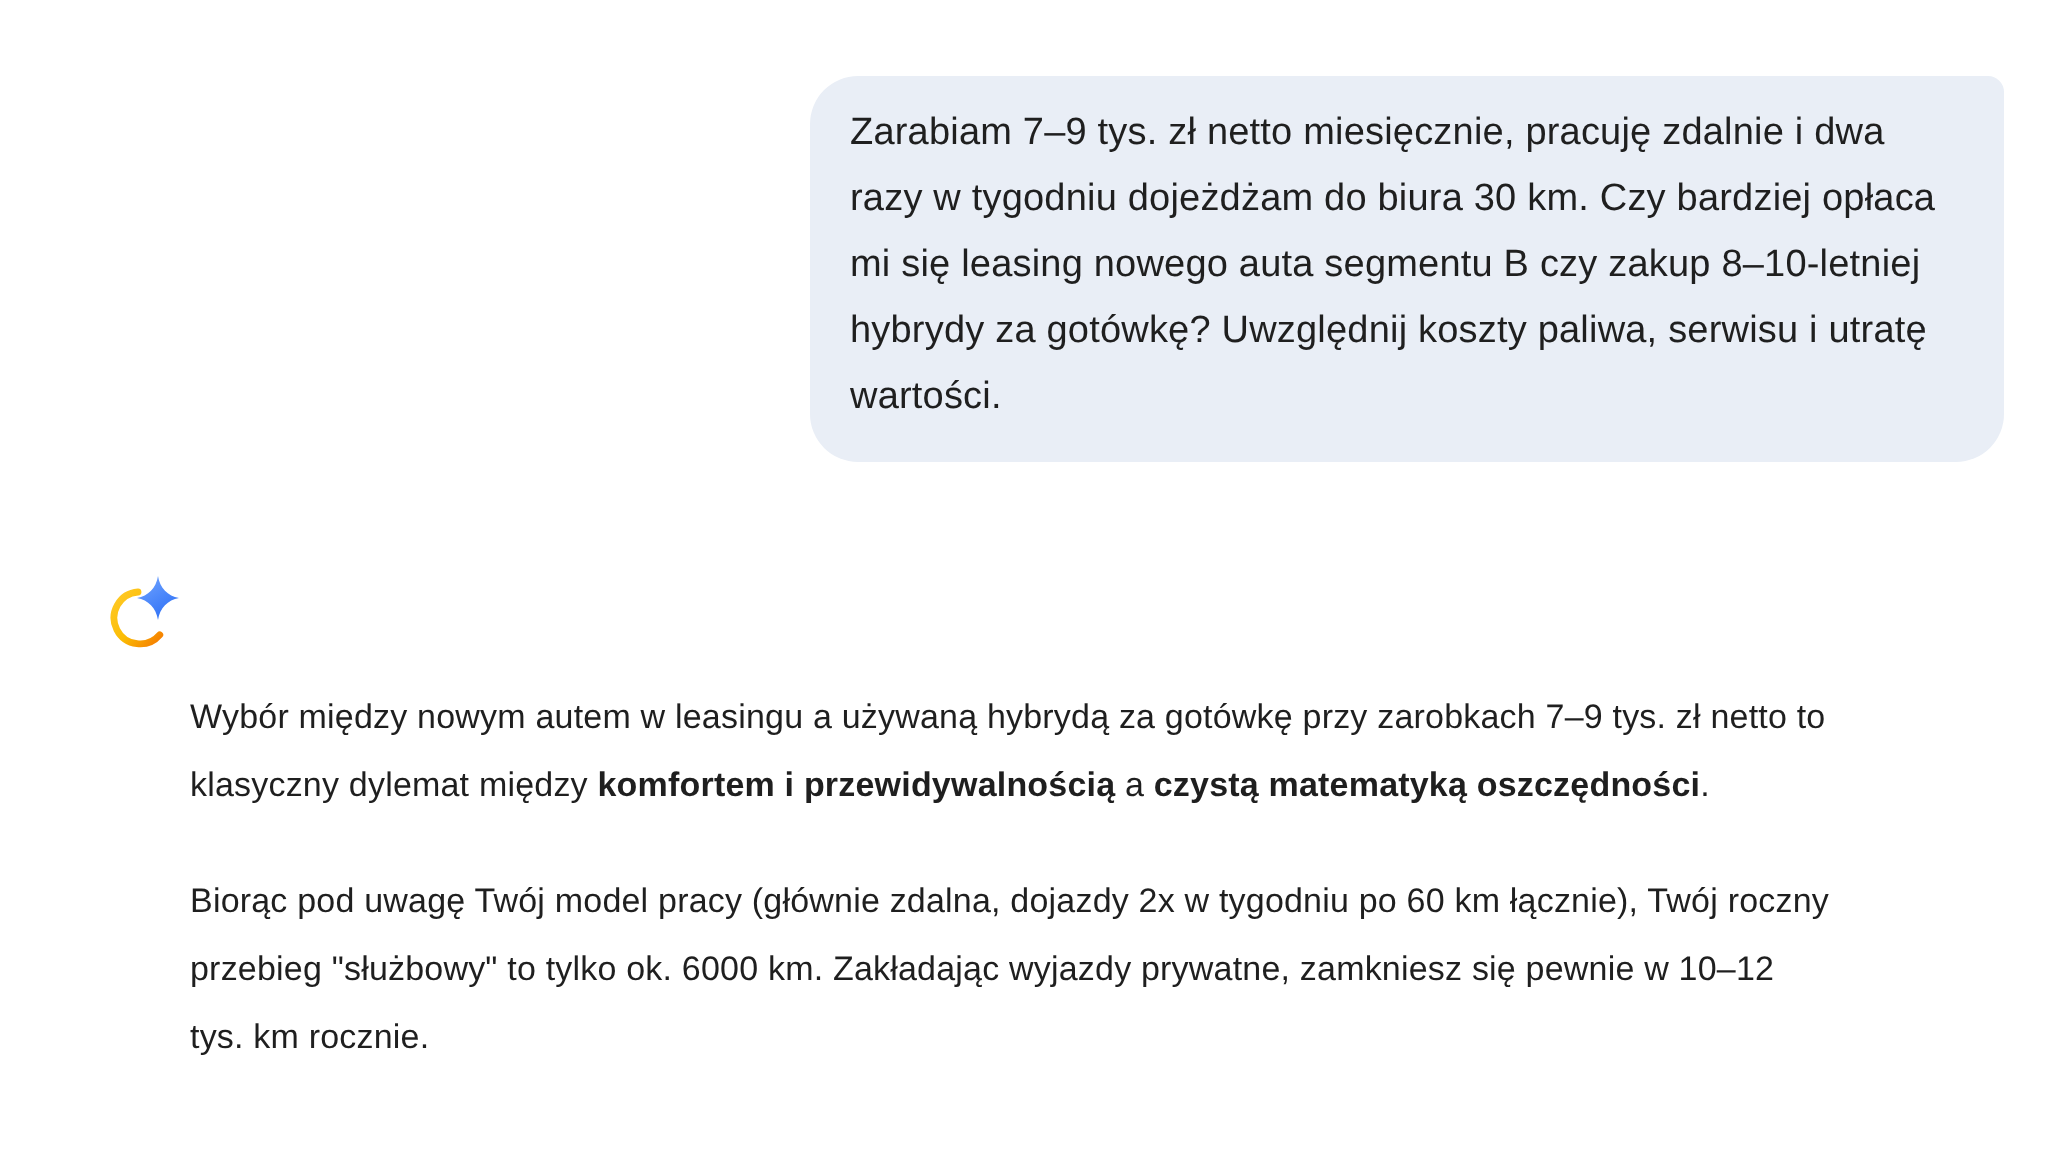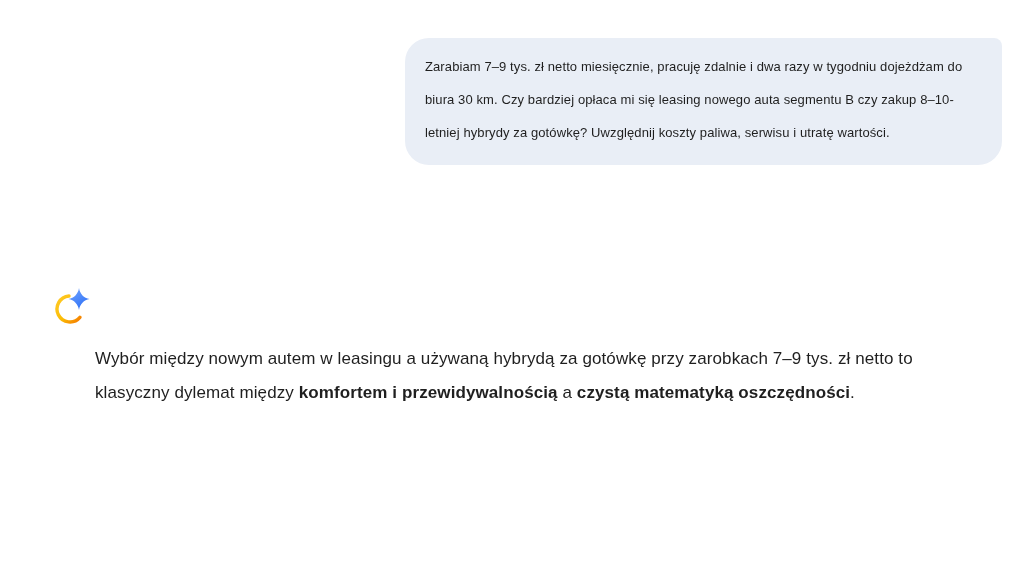--- a/index.html
+++ b/index.html
@@ -19,21 +19,21 @@
     position: absolute;
     left: 405px;
     top: 38px;
     width: 597px;
     background: #e9eef6;
     border-radius: 24px 8px 24px 24px;
     padding: 12px 20px 16px 20px;
   }
   .user-bubble p {
     margin: 0;
-    font-size: 13px;
+    font-size: 19px;
     line-height: 33px;
     letter-spacing: 0.1px;
     color: #1f1f1f;
   }
 
   
   .model-row {
     position: absolute;
     left: 55px;
     top: 286px;
@@ -89,17 +89,18 @@
         <path d="M 14 10 A 13 13 0 1 0 24.9 31.4" fill="none" stroke="url(#arcGrad)" stroke-width="3.4" stroke-linecap="round"></path>
 
         <path d="M24 2 C24.9 8 28.9 12 34.5 13 C28.9 14 24.9 18 24 24 C23.1 18 19.1 14 13.5 13 C19.1 12 23.1 8 24 2 Z" fill="url(#starGrad)"></path>
       </svg>
     </div>
 
     <div class="model-content">
       <p>
         <span>Wybór między nowym autem w leasingu a używaną hybrydą za gotówkę przy zarobkach 7–9 tys. zł netto to klasyczny dylemat między </span><strong>komfortem i przewidywalnością</strong><span> a </span><strong>czystą matematyką oszczędności</strong><span>.</span>
       </p>
+      <p>Biorąc pod uwagę Twój model pracy (głównie zdalna, dojazdy 2x w tygodniu po 60 km łącznie), Twój roczny przebieg "służbowy" to tylko ok. 6000 km. Zakładając wyjazdy prywatne, zamkniesz się pewnie w 10–12 tys. km rocznie.</p>
     </div>
 
   </div>
 
 </div>
 
 </body></html>

